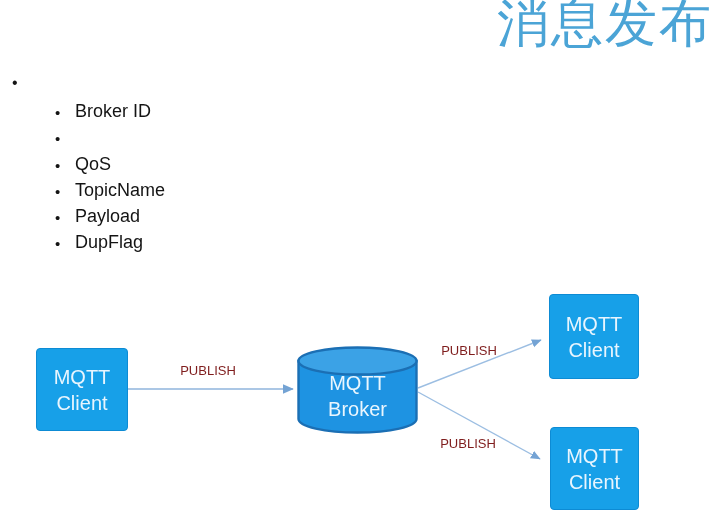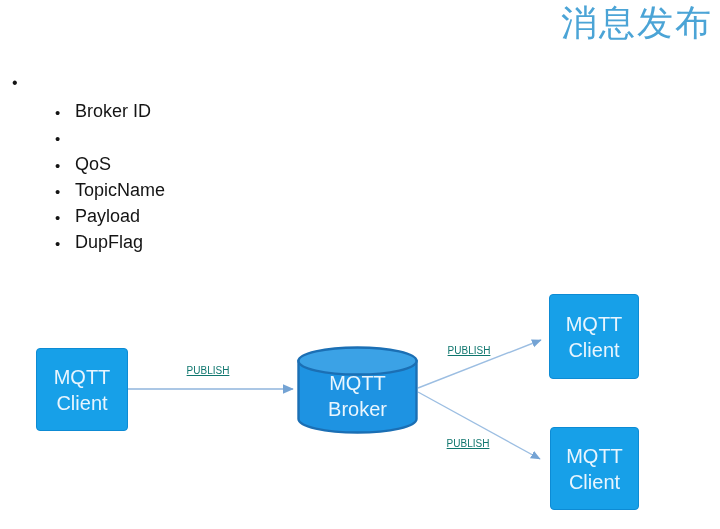--- a/index.html
+++ b/index.html
@@ -4,21 +4,21 @@
 <style>
   html,body { margin:0; padding:0; background:#ffffff; }
   .slide {
     position:relative; width:720px; height:529px; background:#ffffff;
     font-family:"Liberation Sans", sans-serif; overflow:hidden;
   }
   
   .title {
     position:absolute; top:1px; right:7px;
     font-family:"DejaVu Serif", serif;
-    font-size:36px; line-height:44px; color:#4BA4D6;
+    font-size:52px; line-height:44px; color:#4BA4D6;
     letter-spacing:2px; font-weight:400; white-space:nowrap;
   }
   
   .list { position:absolute; left:12px; top:70px; color:#141414; }
   .l1 { display:flex; font-size:19px; line-height:24px; }
   .l1 .dot { width:21px; font-size:16px; padding-top:1px; }
   .sub { margin:4px 0 0 43px; }
   .l2 { display:flex; font-size:18px; line-height:25.3px; }
   .l2 .dot { width:20px; font-size:15px; padding-top:1px; }
   
@@ -32,21 +32,21 @@
   .node-sub-top       { left:549px; top:294px; width:88px; height:83px; }
   .node-sub-bottom    { left:550px; top:427px; width:87px; height:81px; }
   .broker-label {
     position:absolute; left:298px; top:366px; width:119px; height:60px;
     display:flex; align-items:center; justify-content:center;
     color:#EAF6FE; font-size:20px; line-height:26px; text-align:center;
     white-space:pre-line;
   }
   .edge-label {
     position:absolute; transform:translateX(-50%);
-    font-size:10px; line-height:14px; color:#0f766e; white-space:nowrap;text-decoration:underline;
+    font-size:13px; line-height:14px; color:#7f1d1d; white-space:nowrap;
   }
   .edge-label-1 { left:208px; top:364px; }
   .edge-label-2 { left:469px; top:344px; }
   .edge-label-3 { left:468px; top:437px; }
   .wires { position:absolute; left:0; top:0; width:720px; height:529px; }
 </style>
 </head>
 <body>
 
 <div class="slide">

